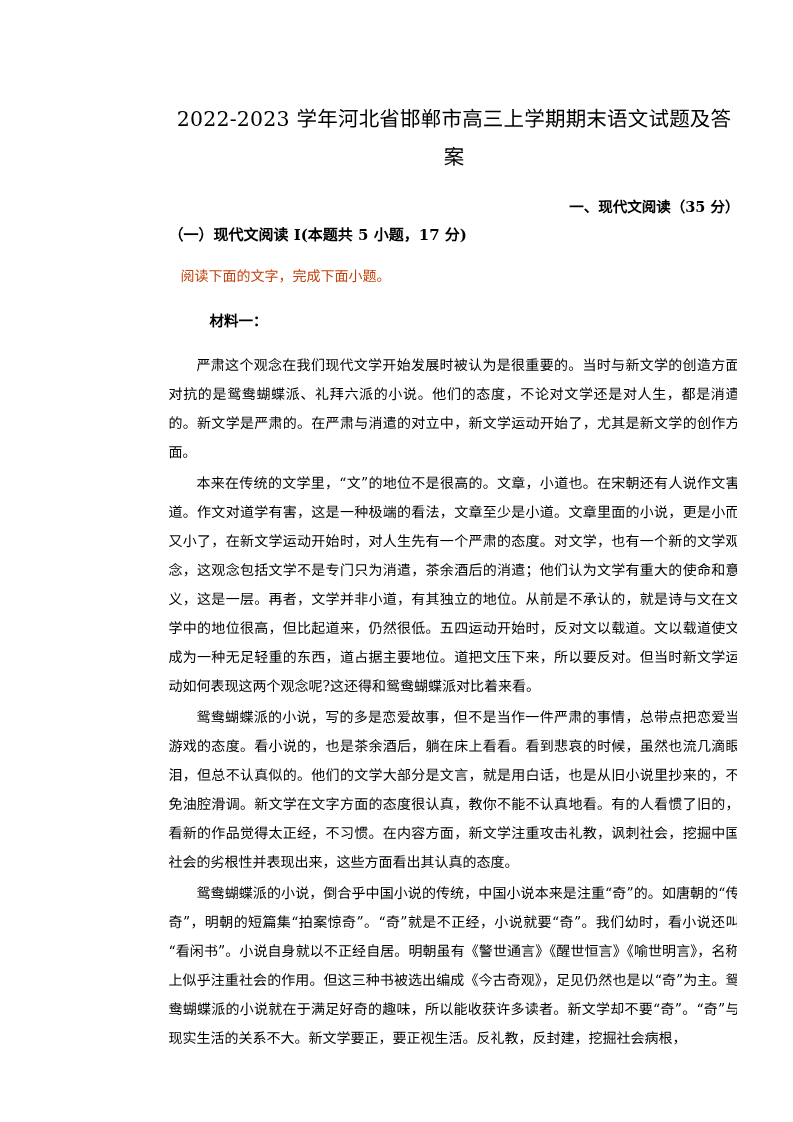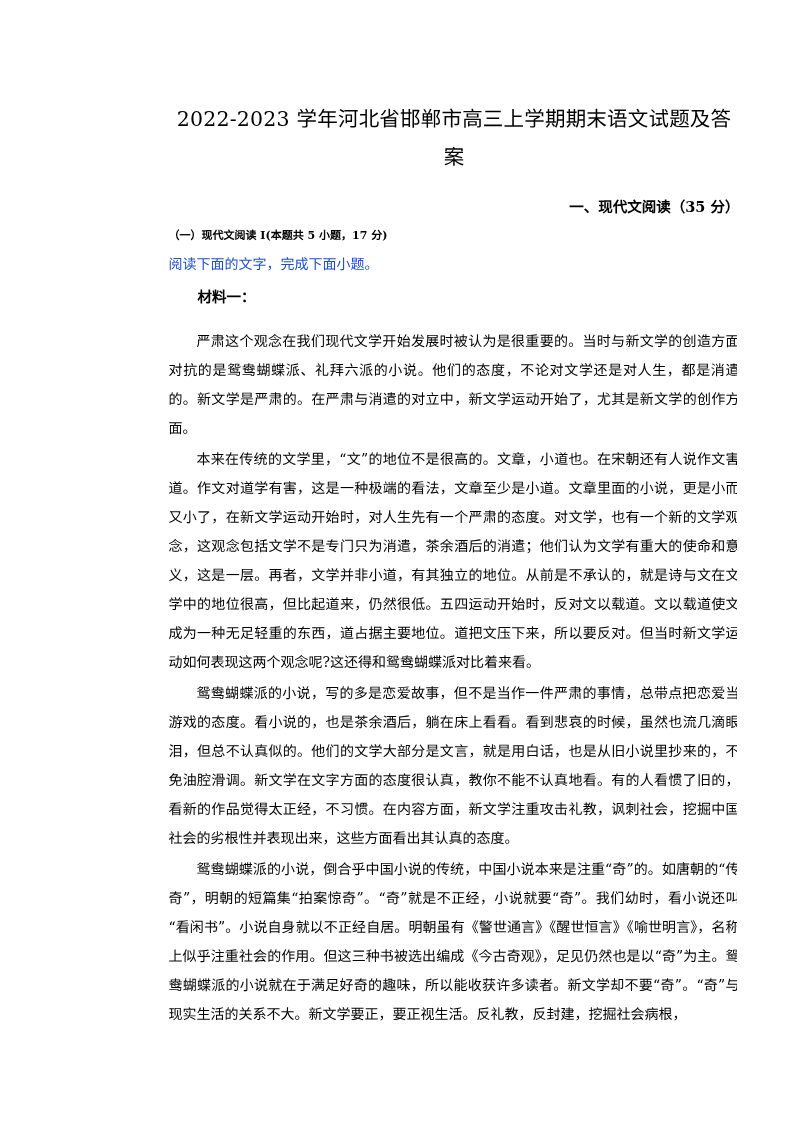--- a/index.html
+++ b/index.html
@@ -50,44 +50,44 @@
     font-size: 14.5px;
     font-weight: 700;
     line-height: 29px;
     margin: 0;
     color: #000000;
     text-align: right;
   }
 
   .sub-heading {
     font-family: "DejaVu Serif", "Liberation Serif", serif;
-    font-size: 11px;
+    font-size: 15px;
     font-weight: 700;
     line-height: 29px;
     margin: 0;
     color: #000000;
     text-align: left;
   }
 
   .instruction {
     font-family: "DejaVu Serif", "Liberation Serif", serif;
     font-size: 14px;
     font-weight: 400;
     line-height: 29px;
-    margin: 0;
-    color: #1d4ed8;
+    margin: 12px;
+    color: #c2410c;
     text-align: left;
   }
 
   .material-label {
     font-family: "DejaVu Serif", "Liberation Serif", serif;
     font-size: 14.5px;
     font-weight: 700;
     line-height: 29px;
-    margin: 0;
+    margin: 12px;
     padding-top: 3px;
     text-indent: 29px;
     color: #000000;
     text-align: left;
   }
 
   
   .body-para {
     font-family: "DejaVu Serif", "Liberation Serif", serif;
     font-size: 14px;

